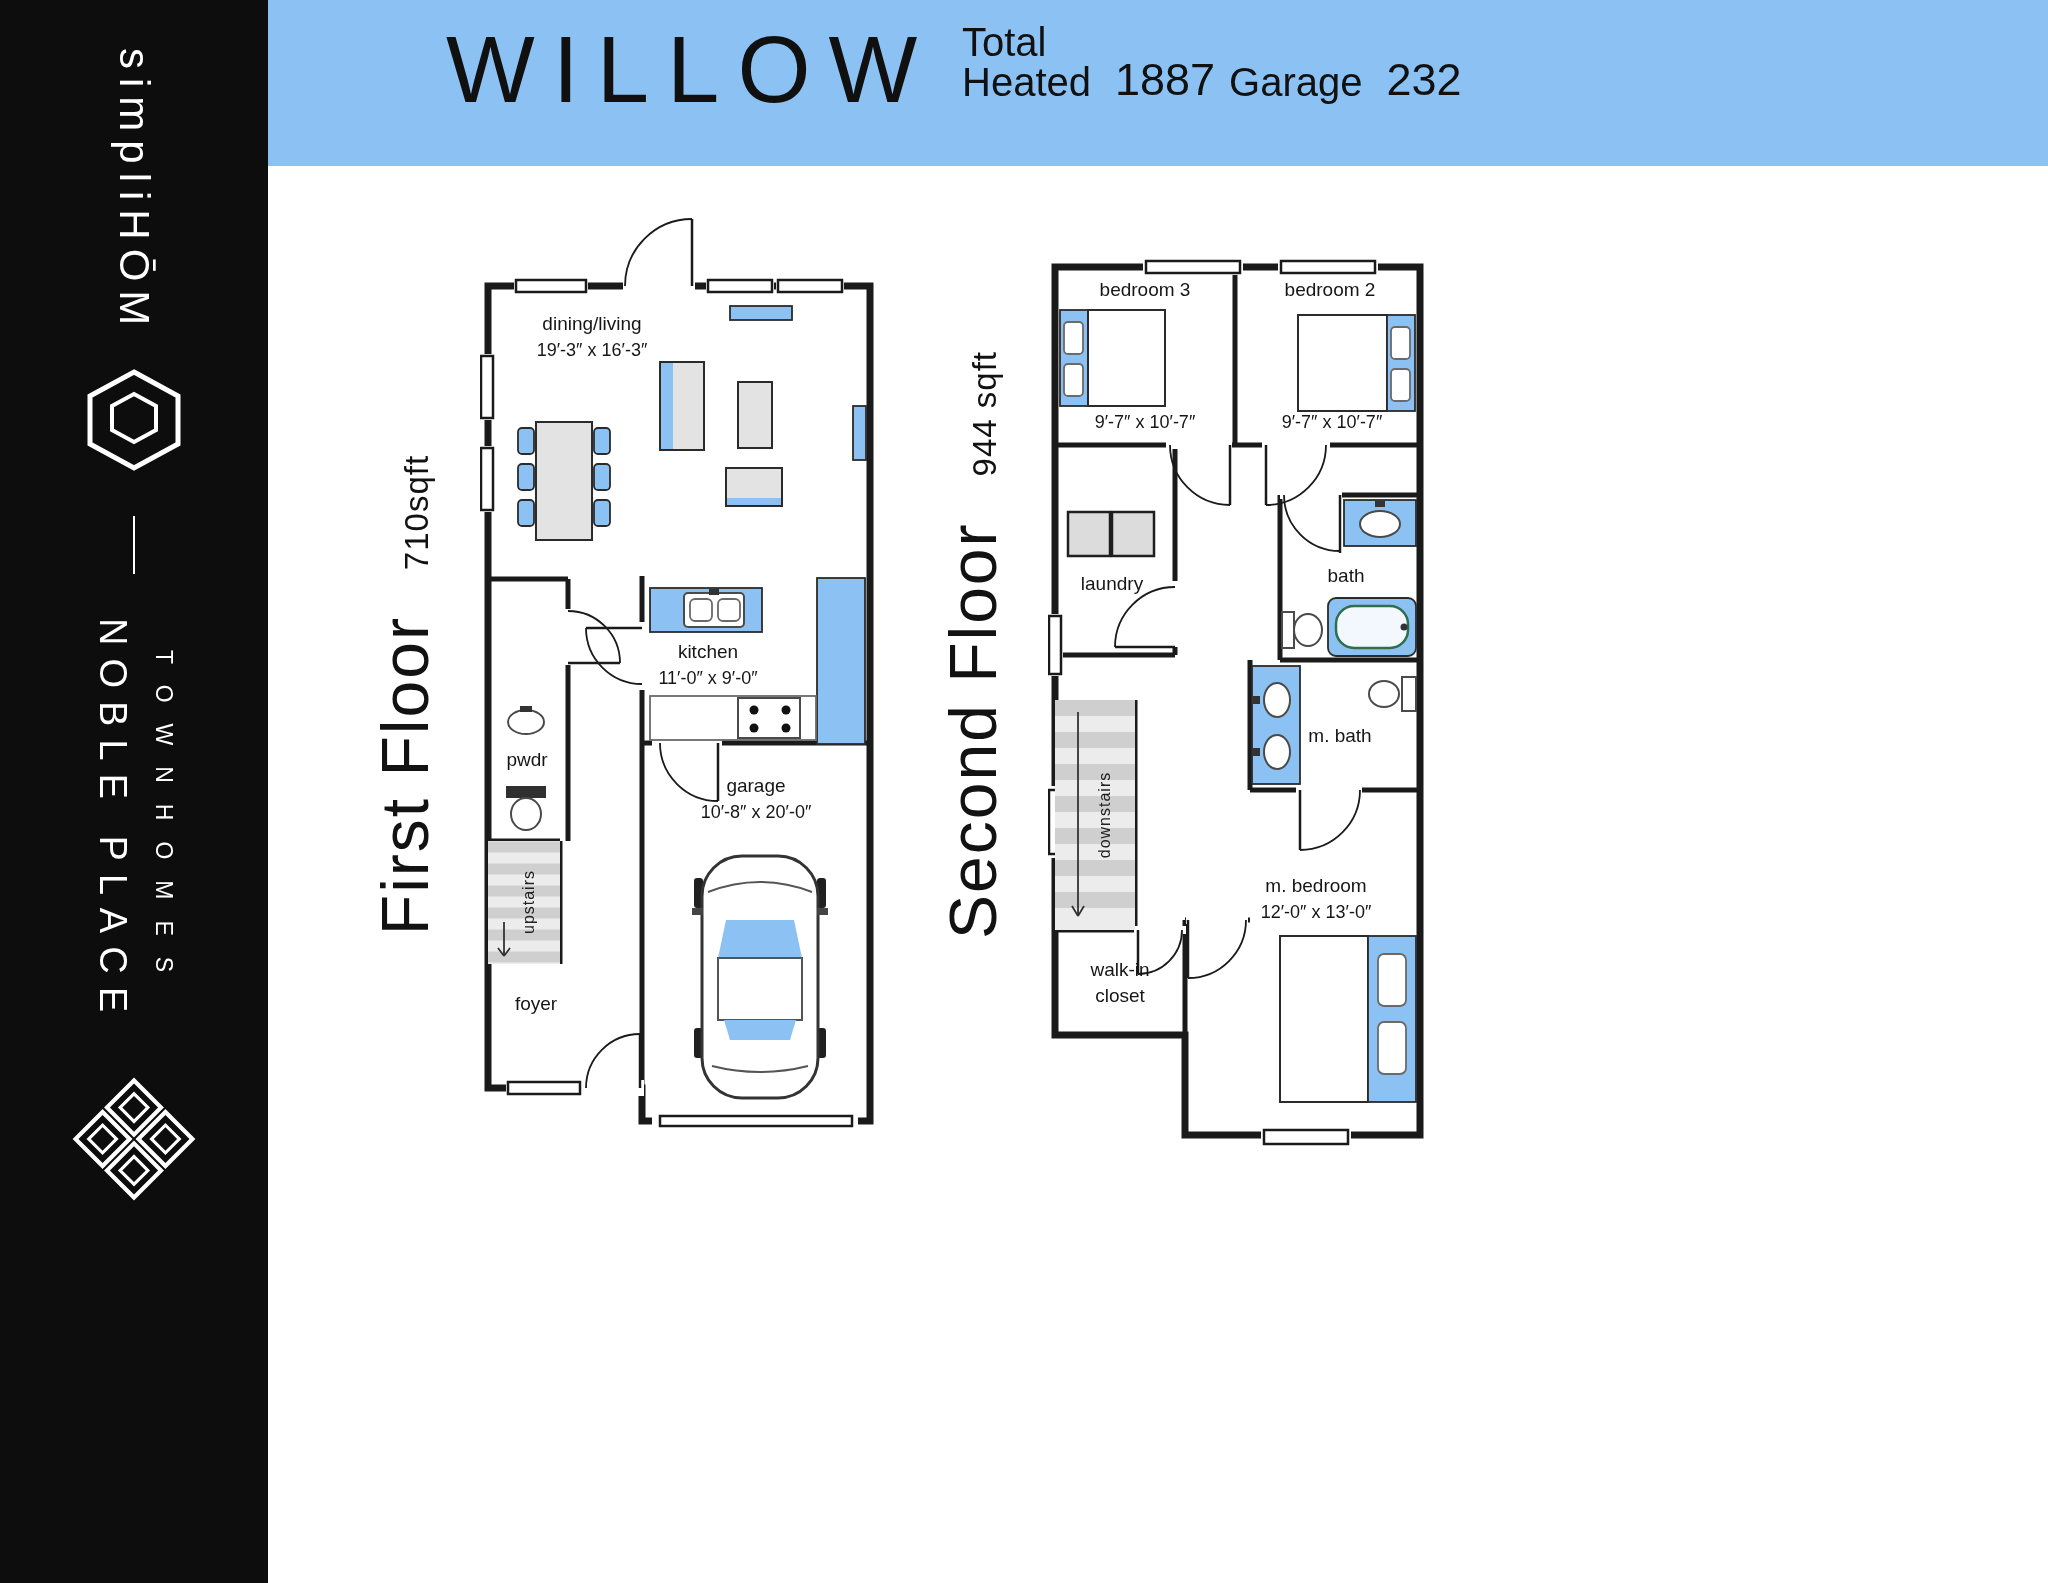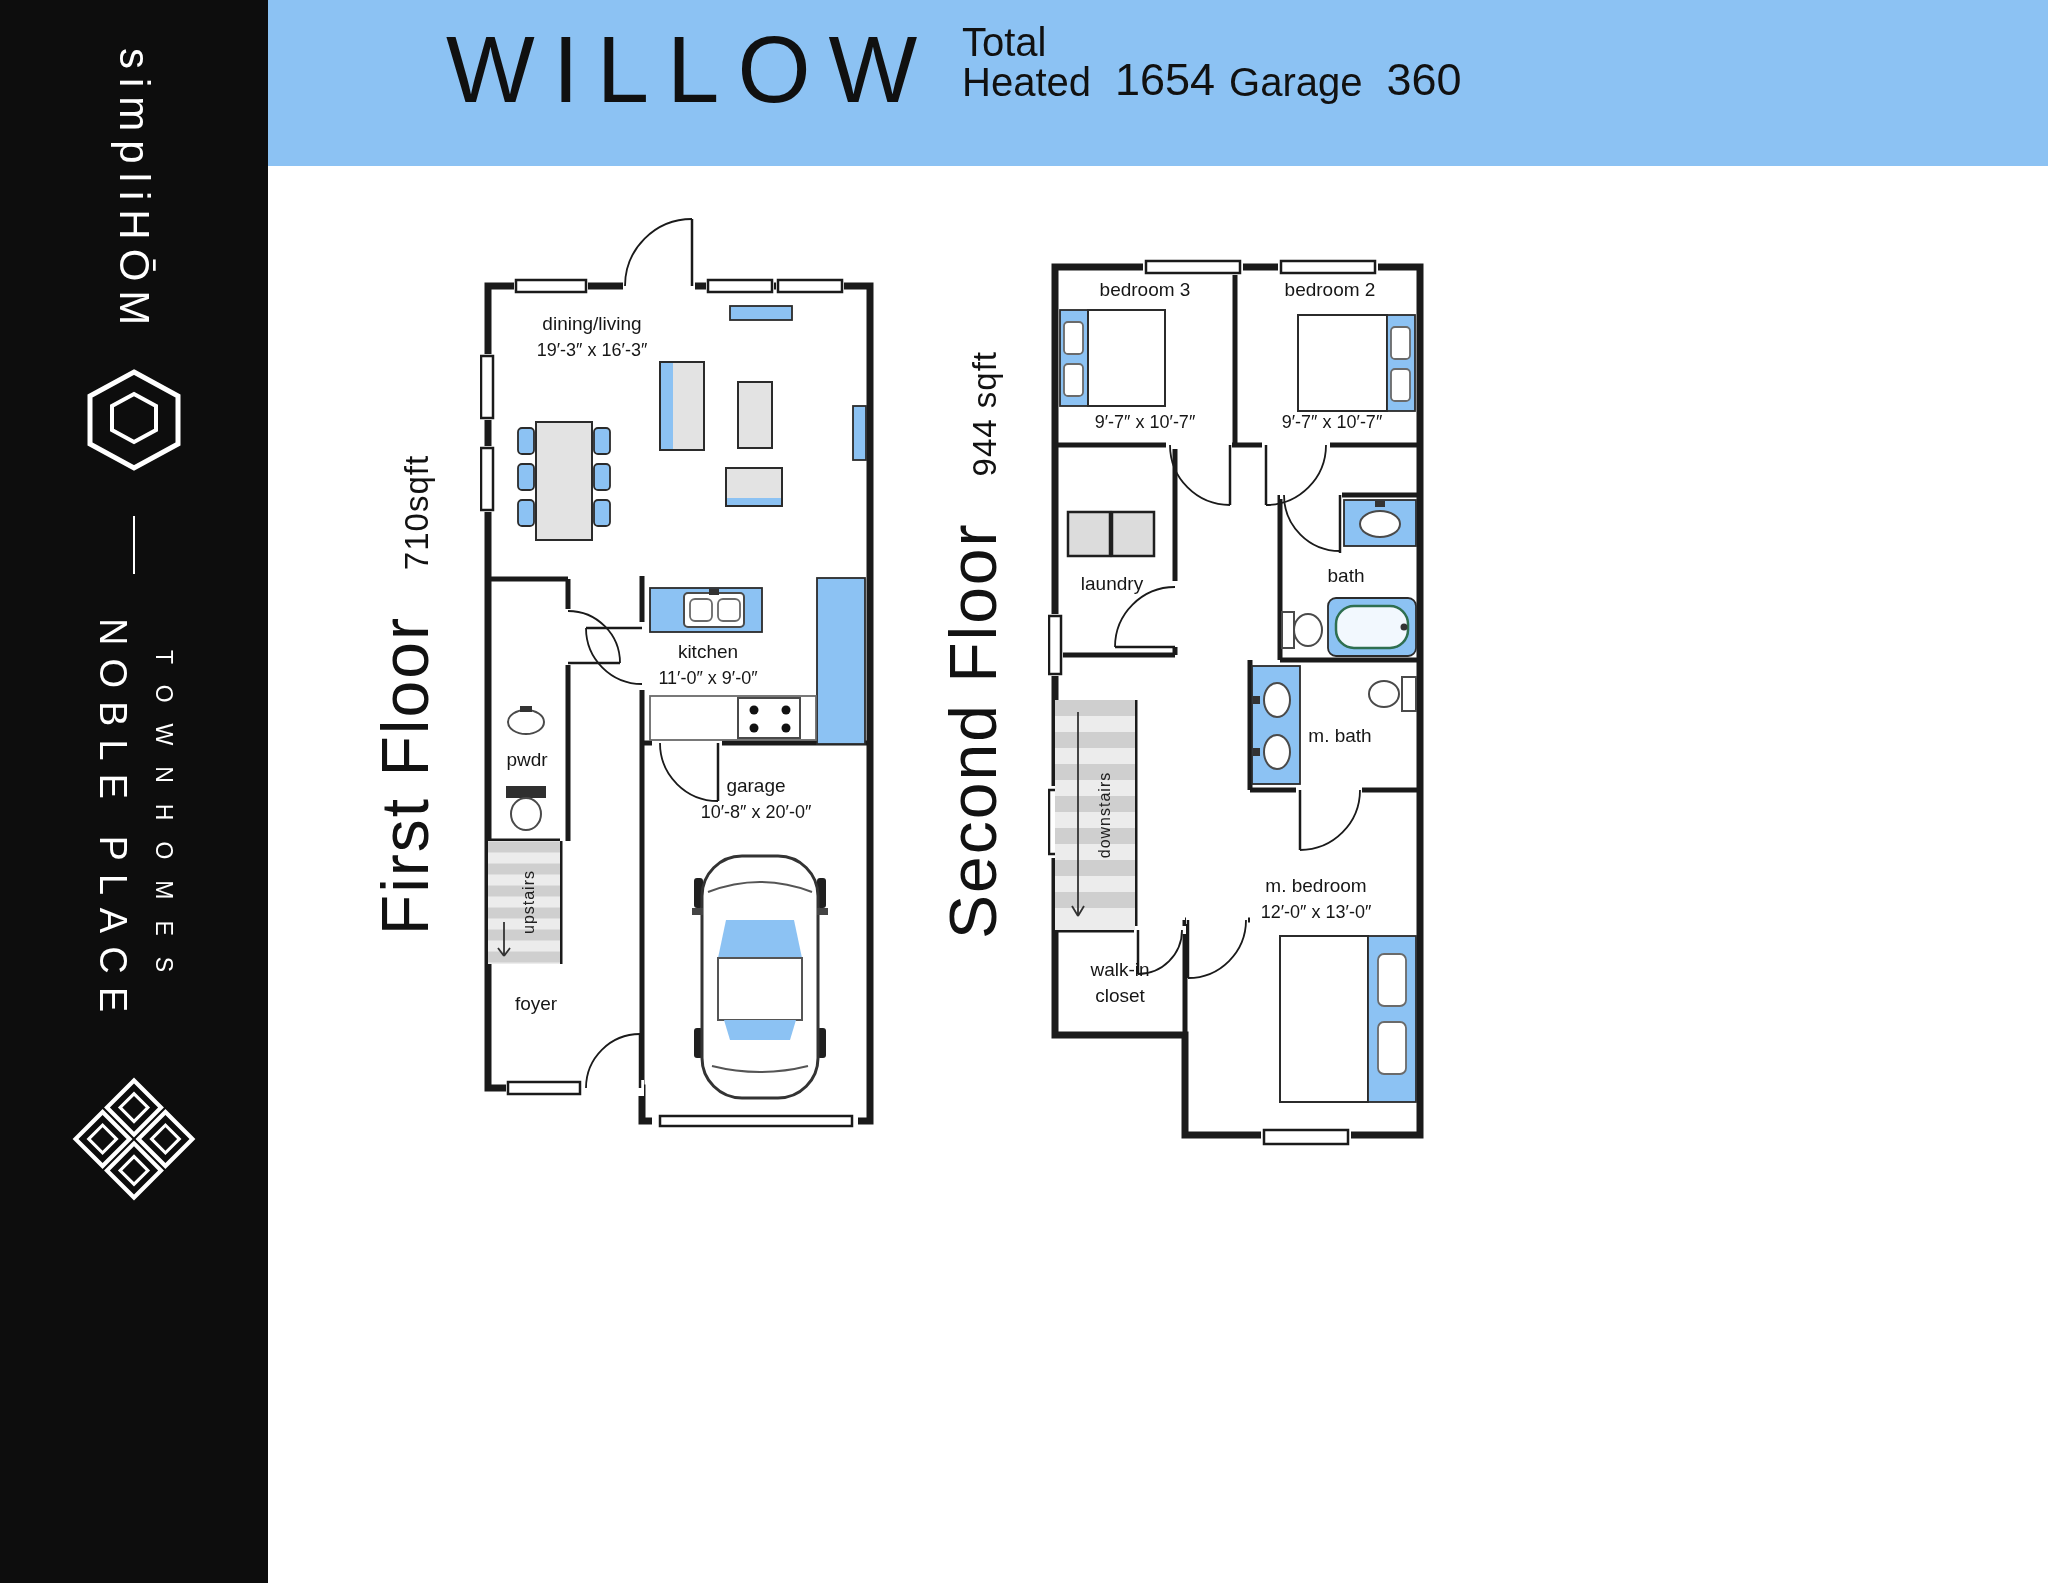--- a/index.html
+++ b/index.html
@@ -89,26 +89,26 @@
     </g>
   </svg>
 </aside>
 
 <header class="topbar">
   <div class="plan-title">WILLOW</div>
   <div class="stats">
     <div class="stat-row">
       <span class="stat-label">Total Heated</span>
       <span class="stat-line"></span>
-      <span class="stat-value">1654</span>
+      <span class="stat-value">1887</span>
     </div>
     <div class="stat-row">
       <span class="stat-label">Garage</span>
       <span class="stat-line"></span>
-      <span class="stat-value">360</span>
+      <span class="stat-value">232</span>
     </div>
   </div>
 </header>
 
 <main class="canvas">
 
   <div class="floor-label first">
     <span class="floor-title">First Floor</span>
     <span class="floor-area">710sqft</span>
   </div>

